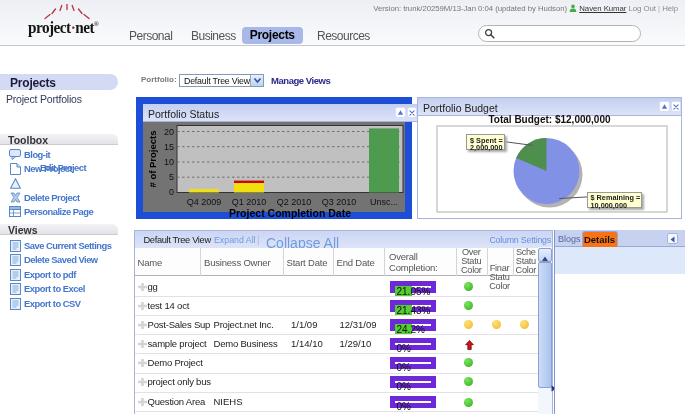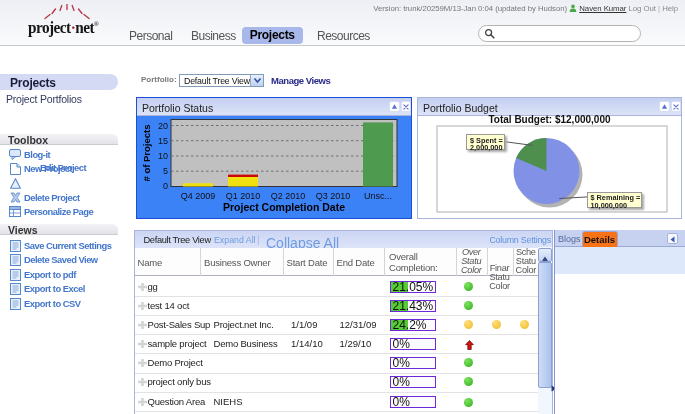--- a/index.html
+++ b/index.html
@@ -1,20 +1,20 @@
 <!DOCTYPE html>
 <html><head>
 <meta charset="utf-8">
 <style>
 * { margin:0; padding:0; box-sizing:border-box; }
 html,body { width:685px; height:414px; font-family:"Liberation Sans",sans-serif; background:#fff; overflow:hidden; }
 .abs { position:absolute; }
 body { position:relative; }
 .link { color:#4477cc; font-weight:bold; font-size:9.4px; letter-spacing:-0.5px; white-space:nowrap; }
-.pbox { position:absolute; left:254.5px; width:46px; height:12px; border:1px solid #6d28d9; background:#fcfcfc; font-size:12px; line-height:11px; color:#111; white-space:nowrap; }
+.pbox { position:absolute; left:254.5px; width:46px; height:12px; border:5px solid #6d28d9; background:#fcfcfc; font-size:10px; line-height:11px; color:#111; white-space:nowrap; }
 .pfill { position:absolute; left:0; top:0; width:17px; height:10px; background:#55cc33; }
 .ptxt { position:absolute; left:2px; top:0; }
 .dot { position:absolute; width:9px; height:9px; border-radius:50%; }
 .dotg { background:radial-gradient(circle at 35% 30%, #7de25c, #2fae1e); }
 .doty { background:radial-gradient(circle at 35% 30%, #ffdf7d, #edb722); }
 .ticon { position:absolute; left:3px; }
 </style>
 </head>
 <body>
 
@@ -116,21 +116,21 @@
 <div class="abs" style="left:179px;top:73.5px;width:85px;height:13px;border:1px solid #7f9db9;background:#fff;">
   <span class="abs" style="left:4px;top:1px;font-size:8.8px;letter-spacing:-0.2px;color:#111;">Default Tree View</span>
   <span class="abs" style="right:0;top:0;width:13px;height:11px;background:linear-gradient(#e8f0fc,#bcd2f0);border-left:1px solid #9ab;">
       <svg width="9" height="9" viewBox="0 0 9 9" style="display:block;margin:1px auto;">
         <path d="M1.5 2.5 L4.5 6 L7.5 2.5" fill="none" stroke="#33519e" stroke-width="1.6"></path>
       </svg>
     </span>
 </div>
 <div class="abs" style="left:271px;top:74.5px;font-size:9.5px;letter-spacing:-0.45px;font-weight:bold;color:#2a2a88;">Manage Views</div>
 
-<div class="abs" id="panel-status" style="left:136px;top:97px;width:276px;height:122px;border:1px solid #1d4ed8;background:#3b82f6;">
+<div class="abs" id="panel-status" style="left:136px;top:97px;width:276px;height:122px;border:7px solid #1d4ed8;background:#737373;">
   <div class="abs" style="left:0;top:0;width:274px;height:18px;background:linear-gradient(#c4cff0,#dce3f8);border-bottom:1px solid #aab4dc;"></div>
   <div class="abs" style="left:5px;top:3.5px;font-size:10.5px;color:#222;">Portfolio Status</div>
   <div class="abs" style="left:252px;top:3px;width:11px;height:11px;background:#fff;border:1px solid #d6ddf5;border-radius:2.5px;">
       <svg width="7" height="7" viewBox="0 0 8 8" style="display:block;margin:1px auto;">
         <path d="M4 1.5 L7 6.5 L1 6.5 Z" fill="#5b6ed6"></path>
       </svg>
     </div>
   <div class="abs" style="left:263.5px;top:3px;width:10.5px;height:11px;background:#fff;border:1px solid #d6ddf5;border-radius:2.5px;">
       <svg width="6" height="6" viewBox="0 0 10 10" style="display:block;margin:1.5px auto;">
         <path d="M1.5 1.5 L8.5 8.5 M8.5 1.5 L1.5 8.5" stroke="#5b6ed6" stroke-width="1.9" stroke-linecap="round"></path>
@@ -208,21 +208,21 @@
     <span class="abs" style="left:197.5px;top:0;height:28px;border-left:1px solid #d4d4dc;"></span>
     <span class="abs" style="left:249px;top:0;height:28px;border-left:1px solid #d4d4dc;"></span>
     <span class="abs" style="left:321px;top:0;height:28px;border-left:1px solid #d4d4dc;"></span>
     <span class="abs" style="left:351.5px;top:0;height:28px;border-left:1px solid #d4d4dc;"></span>
     <span class="abs" style="left:377.8px;top:0;height:28px;border-left:1px solid #d4d4dc;"></span>
     <span class="abs" style="left:2.5px;top:9px;">Name</span>
     <span class="abs" style="left:69px;top:9px;">Business Owner</span>
     <span class="abs" style="left:151.5px;top:9px;">Start Date</span>
     <span class="abs" style="left:201.5px;top:9px;">End Date</span>
     <span class="abs" style="left:254px;top:3px;line-height:11px;">Overall<br>Completion:</span>
-    <span class="abs" style="left:321px;top:0px;width:30.5px;text-align:center;font-size:9.2px;letter-spacing:-0.3px;line-height:9.2px;font-style:italic;">Over<br>Statu<br>Color</span>
+    <span class="abs" style="left:321px;top:0px;width:30.5px;text-align:center;font-size:9.2px;letter-spacing:-0.3px;line-height:9.2px;">Over<br>Statu<br>Color</span>
     <span class="abs" style="left:351.5px;top:16px;width:26px;text-align:center;font-size:9.2px;letter-spacing:-0.3px;line-height:9.2px;">Finar<br>Statu<br>Color</span>
     <span class="abs" style="left:377.8px;top:0px;width:26px;text-align:center;font-size:9.2px;letter-spacing:-0.3px;line-height:9.2px;">Sche<br>Statu<br>Color</span>
   </div>
 
   <div class="abs" style="left:403px;top:16px;width:13.5px;height:168px;background:#f2f6fd;"></div>
   <div class="abs" style="left:403px;top:17px;width:13.5px;height:13.5px;background:linear-gradient(#e6eefb,#c2d4f2);border:1px solid #8aa0d0;border-radius:2px;text-align:center;"><svg width="8" height="8" viewBox="0 0 8 8" style="margin-top:2px;">
         <path d="M4 1.5 L7 6 L1 6 Z" fill="#34477e"></path>
       </svg></div>
   <div class="abs" style="left:403px;top:30.5px;width:13.5px;height:126px;background:linear-gradient(90deg,#cddcf6,#aac2ee);border:1px solid #8aa0d0;border-radius:2px;"></div>
 

